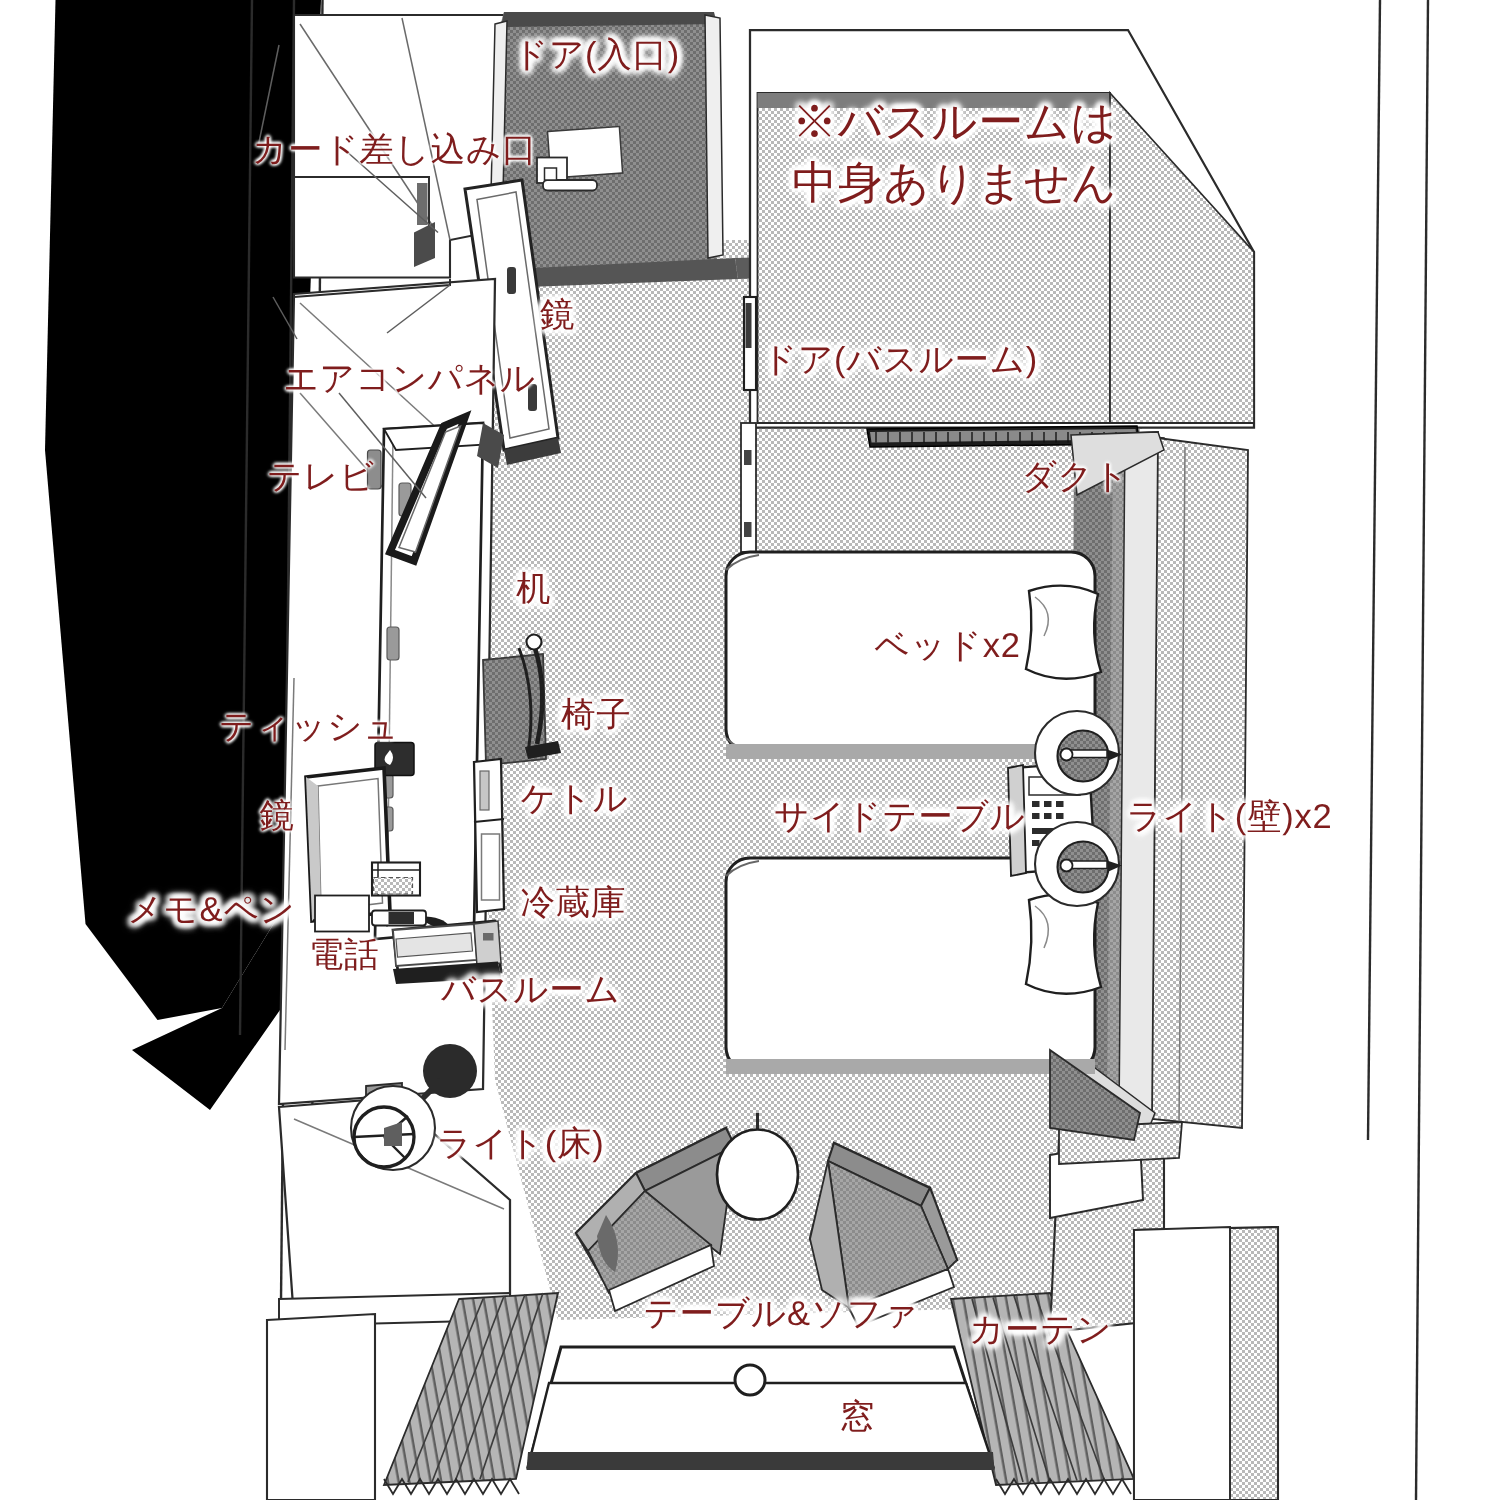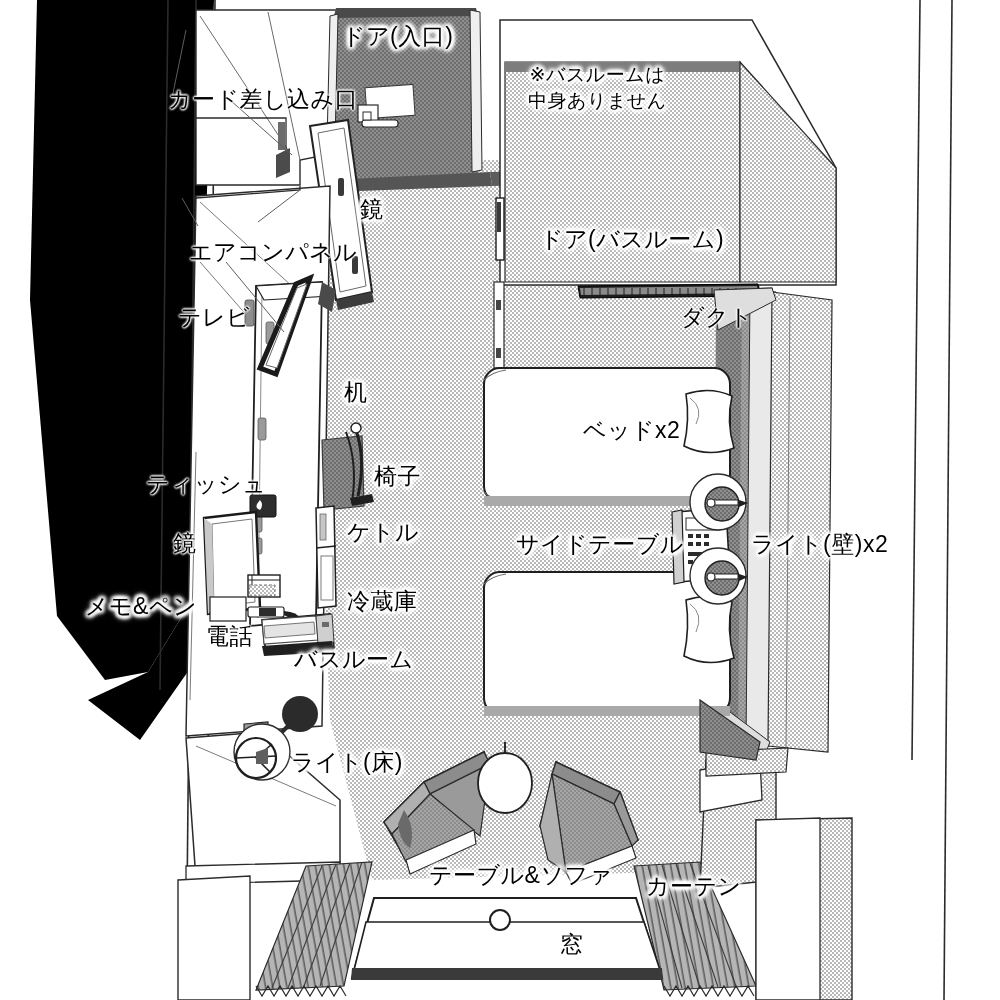--- a/index.html
+++ b/index.html
@@ -1,30 +1,30 @@
 <!DOCTYPE html>
 <html><head>
 <meta charset="utf-8">
 <style>
   html,body{margin:0;padding:0;background:#fff;}
   body{width:1000px;height:1000px;overflow:hidden;
        font-family:"Liberation Sans","DejaVu Sans",sans-serif;}
   #stage{position:relative;width:1000px;height:1000px;background:#ffffff;}
   svg.plan{position:absolute;left:0;top:0;width:1000px;height:1000px;}
-  .lbl{position:absolute;white-space:nowrap;color:#000000;
+  .lbl{position:absolute;white-space:nowrap;color:#7f1d1d;
        font-family:"Liberation Sans","DejaVu Sans",sans-serif;
        font-size:23px;line-height:1.22;letter-spacing:.5px;
        text-shadow:
          2px 0 3px #fff,-2px 0 3px #fff,0 2px 3px #fff,0 -2px 3px #fff,
          2px 2px 3px #fff,-2px 2px 3px #fff,2px -2px 3px #fff,-2px -2px 3px #fff,
          3px 0 4px #fff,-3px 0 4px #fff,0 3px 4px #fff,0 -3px 4px #fff,
          0 0 6px #fff,0 0 8px #fff;
        pointer-events:none;}
   .lbl.plain{text-shadow:1px 0 2px #fff,-1px 0 2px #fff,0 1px 2px #fff,0 -1px 2px #fff,0 0 3px #fff;}
-  .lbl.note{font-size:19px;line-height:1.35;}
+  .lbl.note{font-size:30px;line-height:1.35;font-family:Liberation Serif, serif;}
   .lbl.c{text-align:center;}
 </style>
 </head>
 <body>
 
 <div id="stage">
 
   <svg class="plan" viewBox="0 0 1000 1000">
     <defs>
       <pattern id="halftone" width="4" height="4" patternUnits="userSpaceOnUse">
@@ -382,21 +382,21 @@
     <div>※バスルームは</div>
     <div>中身ありません</div>
   </div>
 
   <div id="labels">
       <div class="lbl plain" style="left: 168px; top: 85px;">カード差し込み口</div>
       <div class="lbl" style="left: 342px; top: 22px;">ドア(入口)</div>
       <div class="lbl" style="left: 360px; top: 195px;">鏡</div>
       <div class="lbl plain" style="left: 189px; top: 238px;">エアコンパネル</div>
       <div class="lbl plain" style="left: 178px; top: 303px;">テレビ</div>
-      <div class="lbl" style="left: 508px; top: 225px; padding-left: 32px;">ドア(バスルーム)</div>
+      <div class="lbl" style="left: 508px; top: 225px;">ドア(バスルーム)</div>
       <div class="lbl plain" style="left: 653px; top: 303px; margin-left: 28px;">ダクト</div>
       <div class="lbl" style="left: 344px; top: 378px;">机</div>
       <div class="lbl plain" style="left: 583px; top: 416px;">ベッドx2</div>
       <div class="lbl" style="left: 374px; top: 462px; text-align: center;">椅子</div>
       <div class="lbl plain" style="left: 146px; top: 470px;">ティッシュ</div>
       <div class="lbl" style="left: 347px; top: 518px;">ケトル</div>
       <div class="lbl" style="left: 516px; top: 530px;">サイドテーブル</div>
       <div class="lbl" style="left: 751px; top: 530px;">ライト(壁)x2</div>
       <div class="lbl plain" style="left: 173px; top: 529px;">鏡</div>
       <div class="lbl" style="left: 347px; top: 568px; margin-top: 19px;">冷蔵庫</div>

